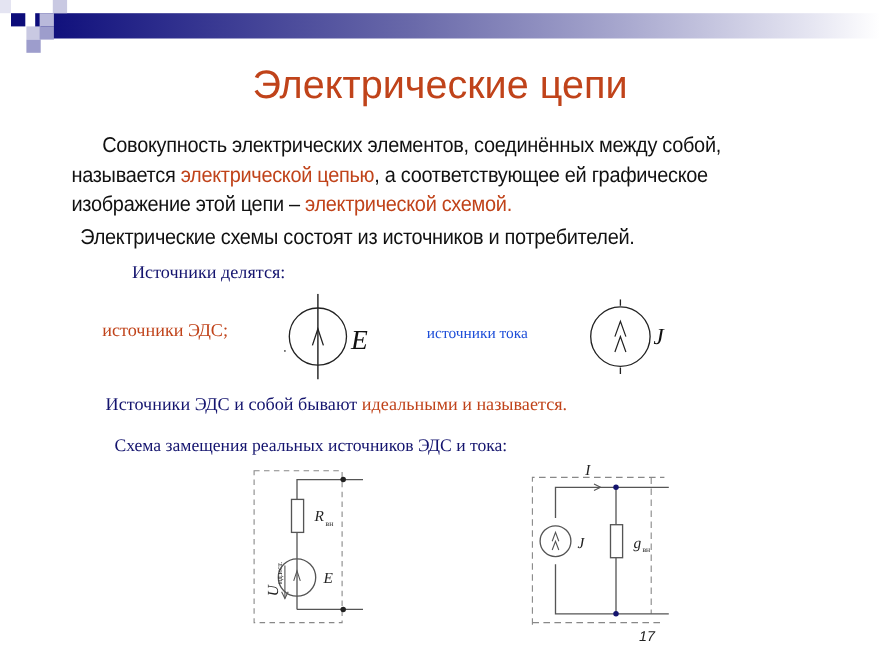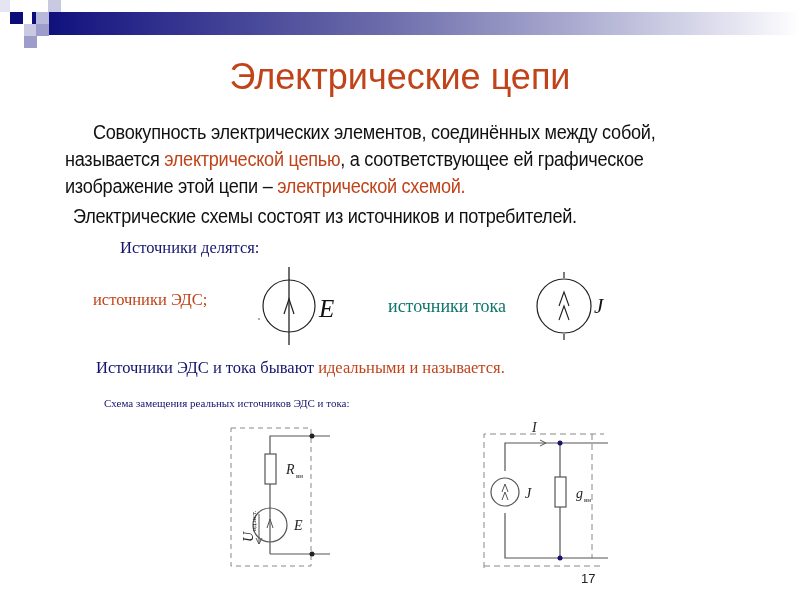--- a/index.html
+++ b/index.html
@@ -7,25 +7,25 @@
   .topbar { position: absolute; left: 32px; top: 12px; width: 768px; height: 23px;
     background: linear-gradient(to right, #0c0c7a 0%, #2c2c8c 15%, #6a6aaa 45%, #a9a9cf 70%, #e6e6f2 92%, #ffffff 100%); }
   .sq { position: absolute; width: 13px; height: 12px; }
   .title { position: absolute; left: 0; width: 800px; top: 56px; text-align: center; color: #c0431a; font-size: 36px; font-family: "Liberation Sans", sans-serif; }
   .para { position: absolute; left: 65px; top: 119px; width: 690px; font-size: 19.5px; line-height: 27px; color: #111; font-family: "Liberation Sans", sans-serif; letter-spacing: -0.3px; transform: scaleX(0.93); transform-origin: left top; }
   .red { color: #c0431a; }
   .line2 { position: absolute; left: 73px; top: 205px; font-size: 19.5px; color: #111; letter-spacing: -0.3px; transform: scaleX(0.93); transform-origin: left top; white-space: nowrap; }
   .serif { font-family: "Liberation Serif", serif; }
   .t-div { position: absolute; left: 120px; top: 238px; font-size: 16.5px; color: #14146e; }
   .t-emf { position: absolute; left: 93px; top: 290px; font-size: 16.5px; color: #c0431a; }
-  .t-cur { position: absolute; left: 388px; top: 296px; font-size: 18px; color: #0f766e; }
+  .t-cur { position: absolute; left: 388px; top: 296px; font-size: 14px; color: #1d4ed8; }
   .t-ideal { position: absolute; left: 96px; top: 358px; font-size: 16.5px; color: #14146e; white-space: nowrap; }
-  .t-sub { position: absolute; left: 104px; top: 397px; font-size: 11px; color: #14146e; white-space: nowrap; }
+  .t-sub { position: absolute; left: 104px; top: 397px; font-size: 16px; color: #14146e; white-space: nowrap; }
   .sym { position: absolute; }
-  .pagenum { position: absolute; left: 581px; top: 571px; font-size: 13px; color: #222; }
+  .pagenum { position: absolute; left: 581px; top: 571px; font-size: 13px; color: #222; font-style: italic; }
 </style>
 </head>
 <body>
 
 <div class="topbar"></div>
 <div class="sq" style="left:0;top:0;width:10px;height:12px;background:#e4e4f2"></div>
 <div class="sq" style="left:10px;top:12px;background:#0c0c7a"></div>
 <div class="sq" style="left:36px;top:12px;background:#b9b9db"></div>
 <div class="sq" style="left:48px;top:0;background:#c9c9e2"></div>
 <div class="sq" style="left:24px;top:24px;background:#c9c9e2"></div>
@@ -54,21 +54,21 @@
 
 <svg class="sym" style="left:532px;top:272px" width="85" height="68">
   <line x1="32" y1="0" x2="32" y2="6" stroke="#222" stroke-width="1.2"></line>
   <line x1="32" y1="62" x2="32" y2="68" stroke="#222" stroke-width="1.2"></line>
   <circle cx="32" cy="34" r="27" fill="none" stroke="#222" stroke-width="1.2"></circle>
   <polyline points="27,34 32,20 37,34" fill="none" stroke="#222" stroke-width="1.1"></polyline>
   <polyline points="27,48 32,34 37,48" fill="none" stroke="#222" stroke-width="1.1"></polyline>
   <text x="62" y="41" font-family="Liberation Serif, serif" font-style="italic" font-size="21" fill="#111">J</text>
 </svg>
 
-<div class="t-ideal serif"><span>Источники ЭДС и тока бывают </span><span class="red">идеальными и называется.</span></div>
+<div class="t-ideal serif"><span>Источники ЭДС и собой бывают </span><span class="red">идеальными и называется.</span></div>
 
 <div class="t-sub serif">Схема замещения реальных источников ЭДС и тока:</div>
 
 <svg class="sym" style="left:225px;top:424px" width="110" height="146">
   <rect x="6" y="4" width="80" height="138" fill="none" stroke="#888" stroke-width="1" stroke-dasharray="5,4"></rect>
   <polyline points="105,12 45,12 45,30" fill="none" stroke="#555" stroke-width="1.2"></polyline>
   <rect x="40" y="30" width="11" height="30" fill="#fff" stroke="#555" stroke-width="1.2"></rect>
   <line x1="45" y1="60" x2="45" y2="84" stroke="#555" stroke-width="1.2"></line>
   <circle cx="45" cy="101" r="17" fill="none" stroke="#555" stroke-width="1.2"></circle>
   <line x1="45" y1="84" x2="45" y2="130" stroke="#555" stroke-width="1.2"></line>

